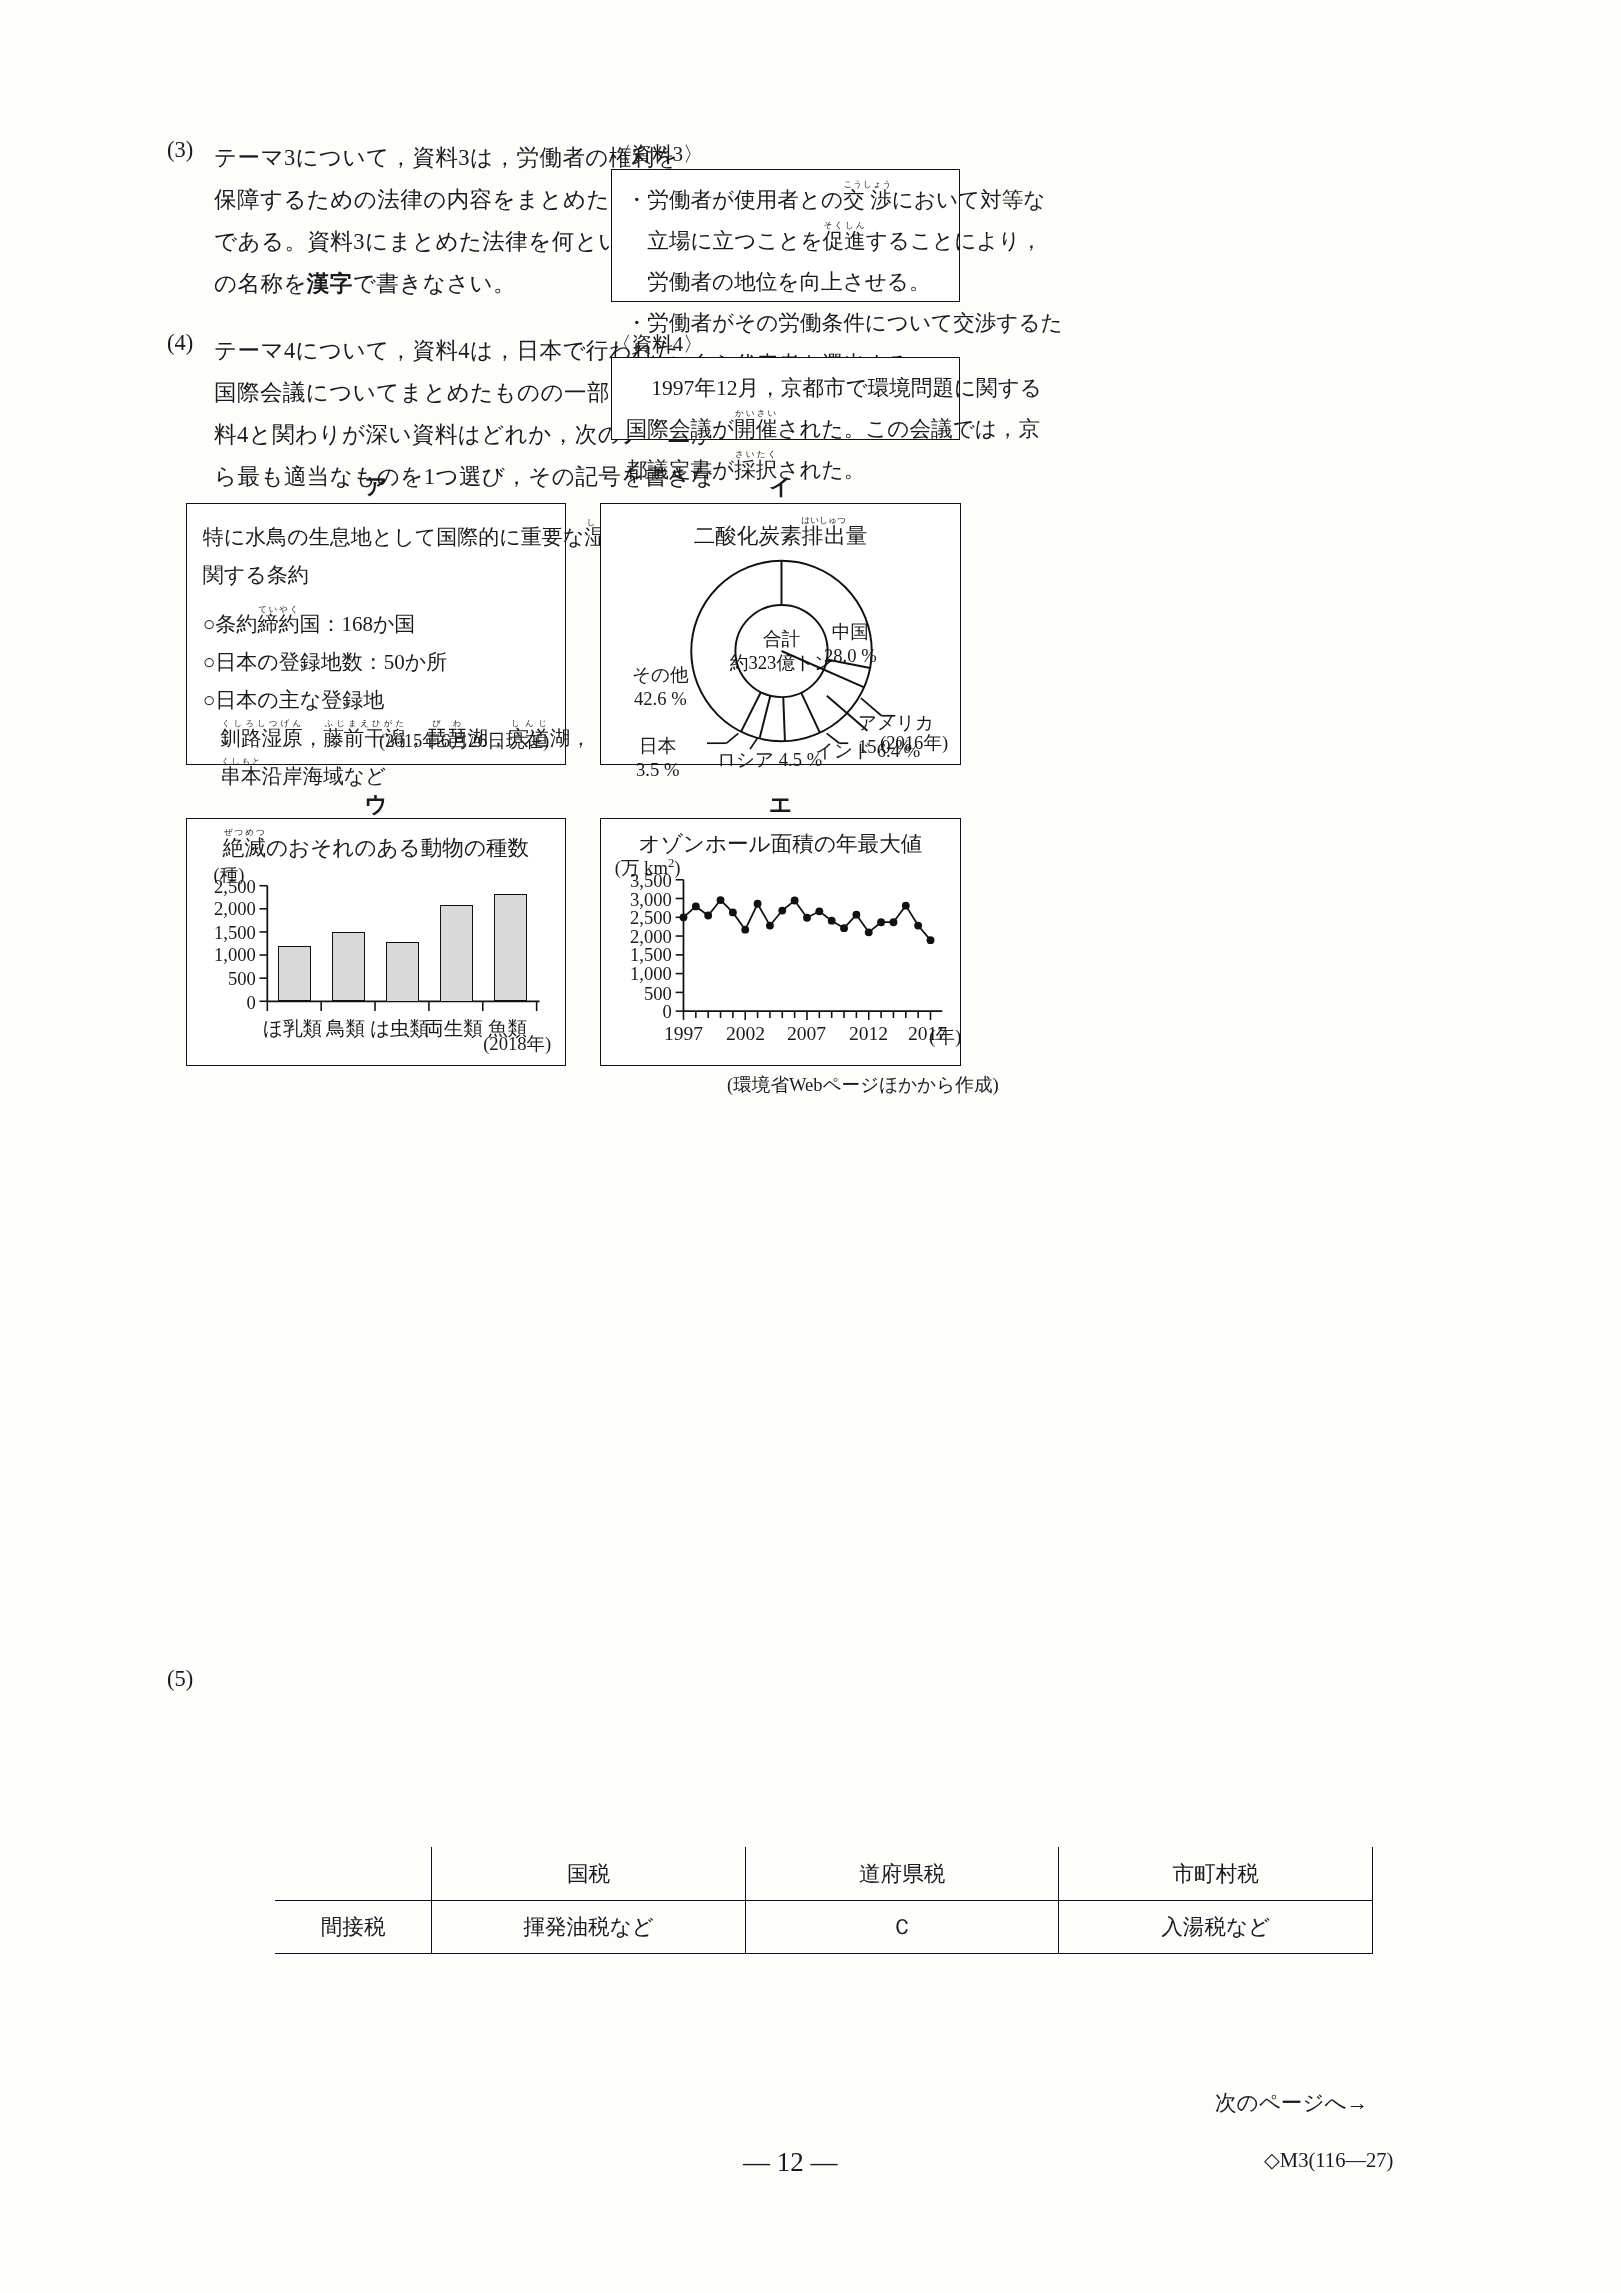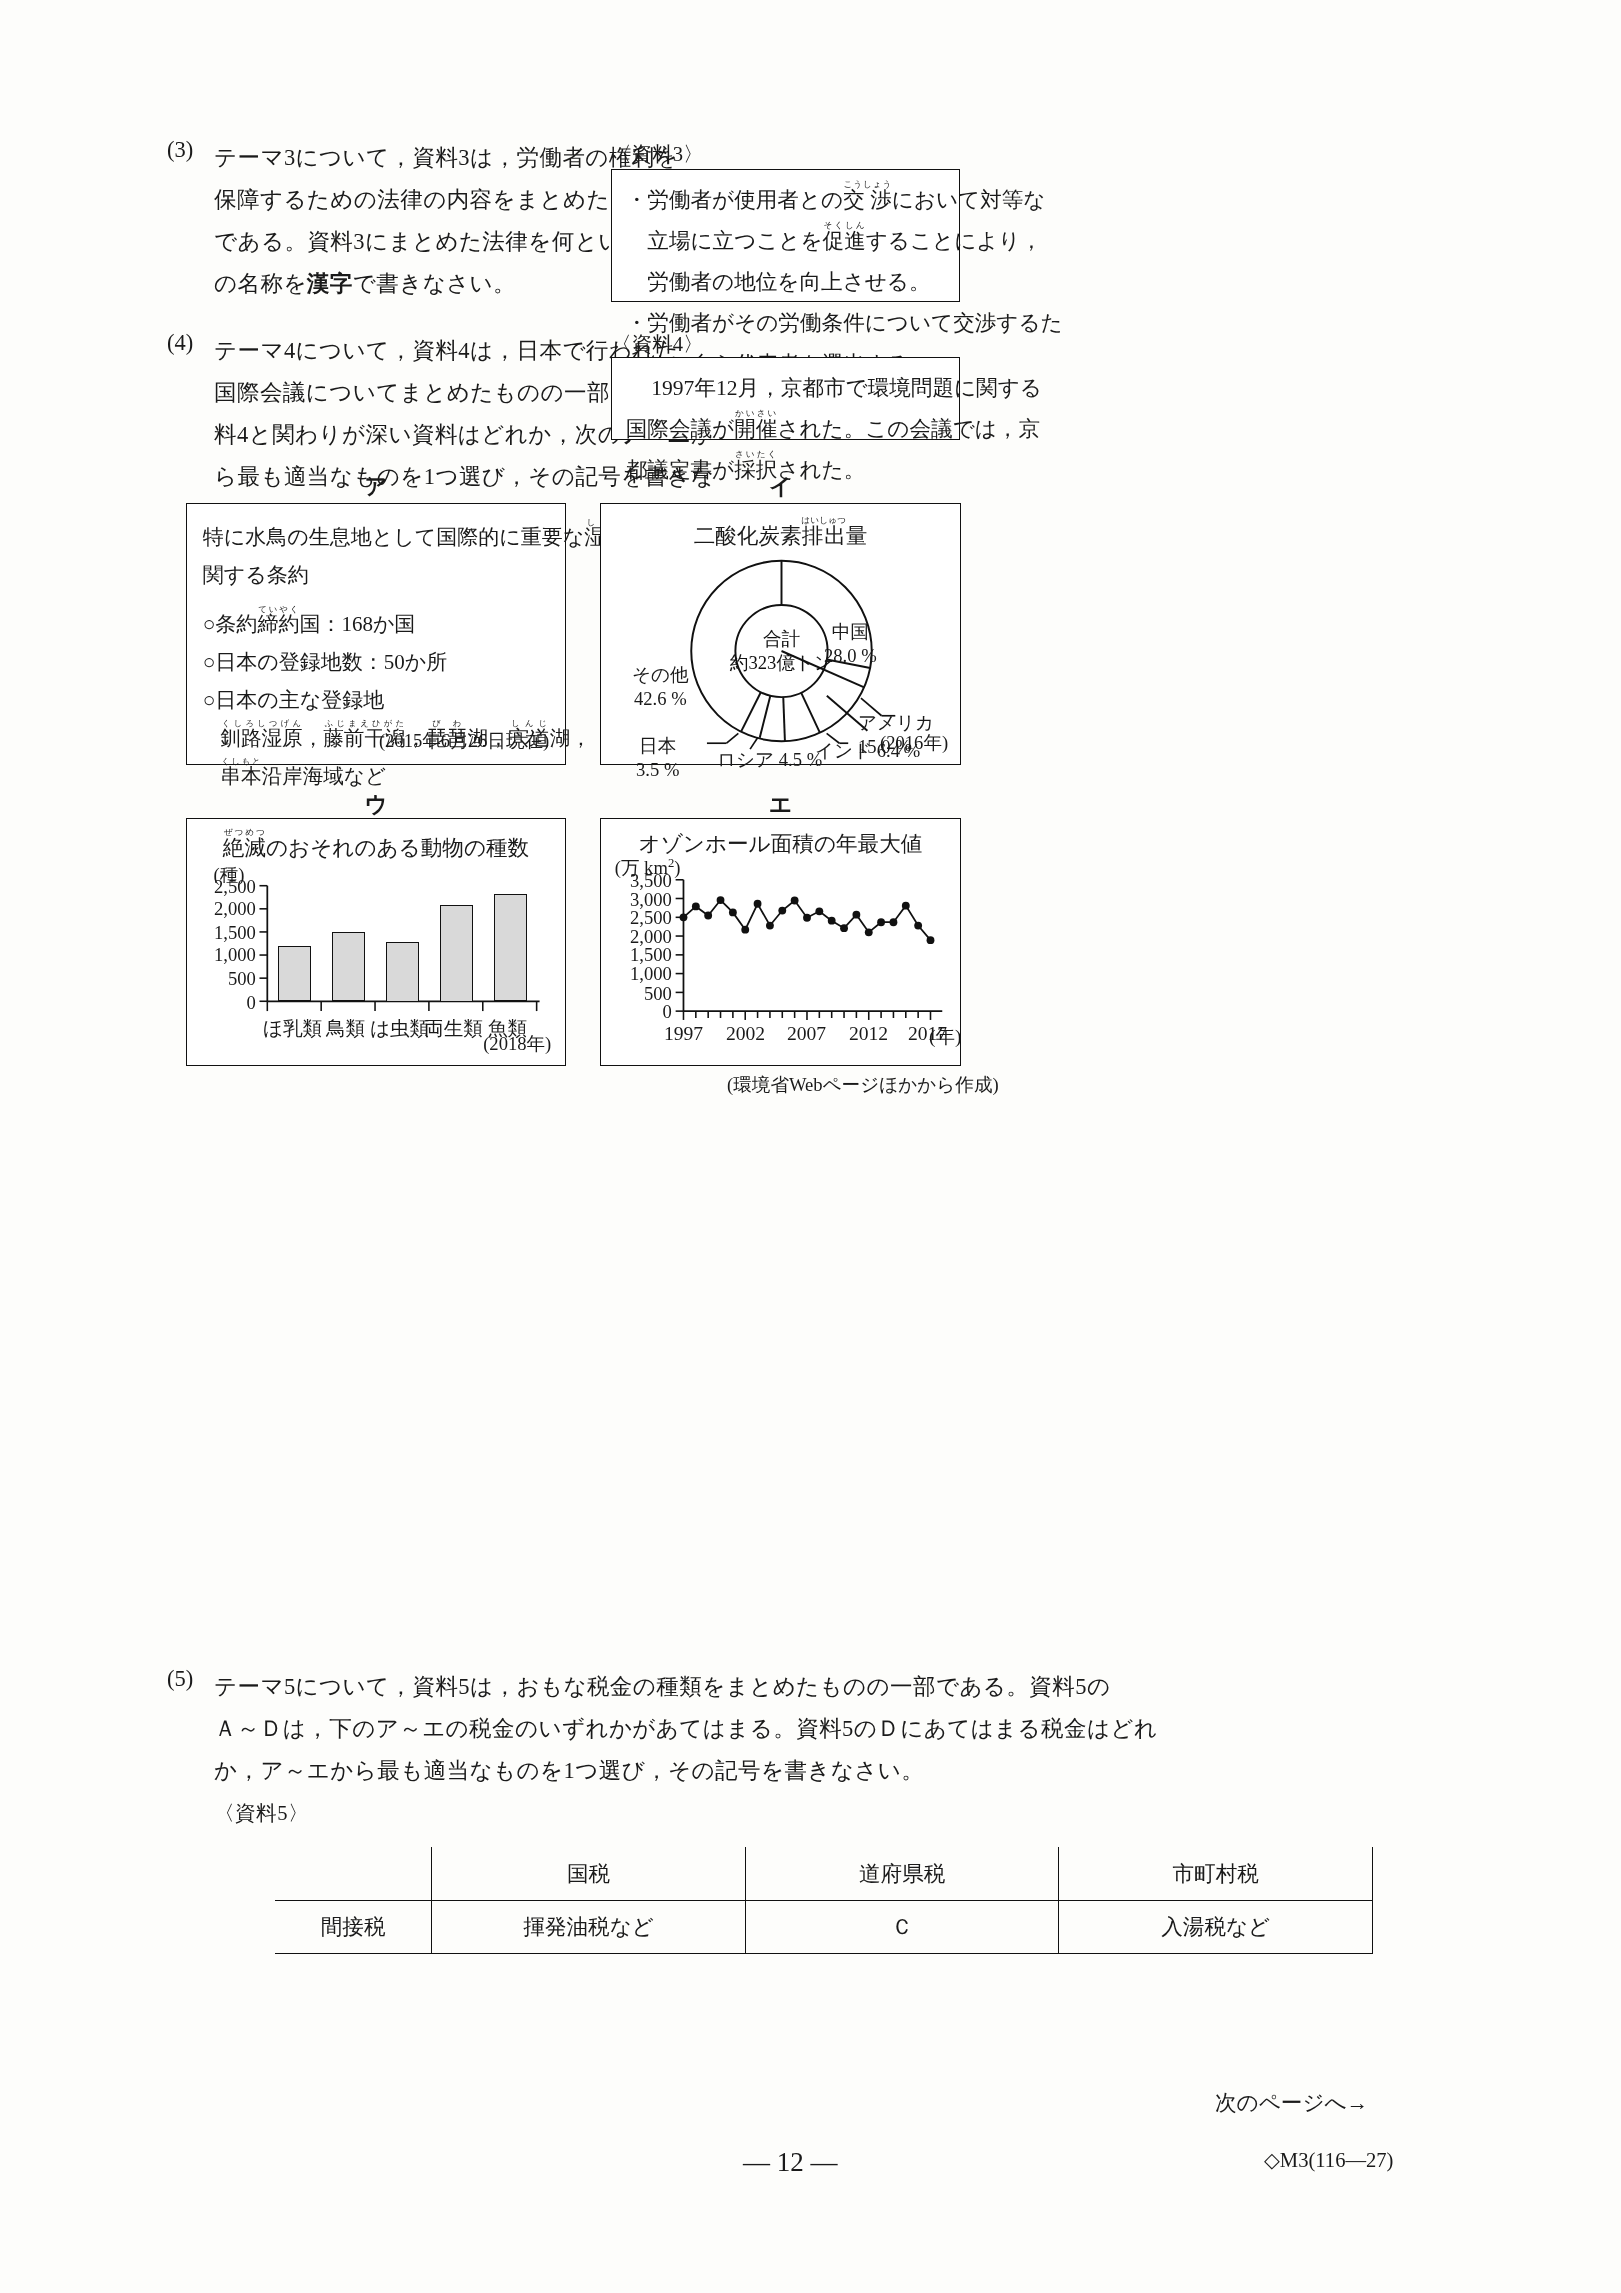--- a/index.html
+++ b/index.html
@@ -317,26 +317,20 @@
     <div class="xtick" style="left:113px; top:204px; width:63px;">2002</div>
     <div class="xtick" style="left:174px; top:204px; width:63px;">2007</div>
     <div class="xtick" style="left:236px; top:204px; width:63px;">2012</div>
     <div class="xtick" style="left:295px; top:204px; width:63px;">2017</div>
     <div class="xtick" style="left:328px; top:204px; width:43px; text-align:left;">(年)</div>
   </div>
 
   <div class="srcyear" style="left:727px; top:1072px;">(環境省Webページほかから作成)</div>
 
   <div class="qnum" style="left:167px; top:1666px;">(5)</div>
-  <div class="qbody" style="left:214px; top:1666px; width:1196px;">
-    <div class="ln">テーマ5について，資料5は，おもな税金の種類をまとめたものの一部である。資料5の</div>
-    <div class="ln">Ａ～Ｄは，下のア～エの税金のいずれかがあてはまる。資料5のＤにあてはまる税金はどれ</div>
-    <div class="ln">か，ア～エから最も適当なものを1つ選び，その記号を書きなさい。</div>
-    <div class="ln" style="font-size:20.6px;">〈資料5〉</div>
-  </div>
 
   <table class="tbl" style="left:275px; top:1847px; width:1098px;">
     <tbody>
         <tr>
       <td class="nb" style="width:157px; border:none;"></td>
       <td style="width:314px; border-top:none;font-family:Liberation Serif, serif;">国税</td>
       <td style="width:314px; border-top:none;">道府県税</td>
       <td style="width:314px; border-top:none;">市町村税</td>
     </tr>
     <tr>

